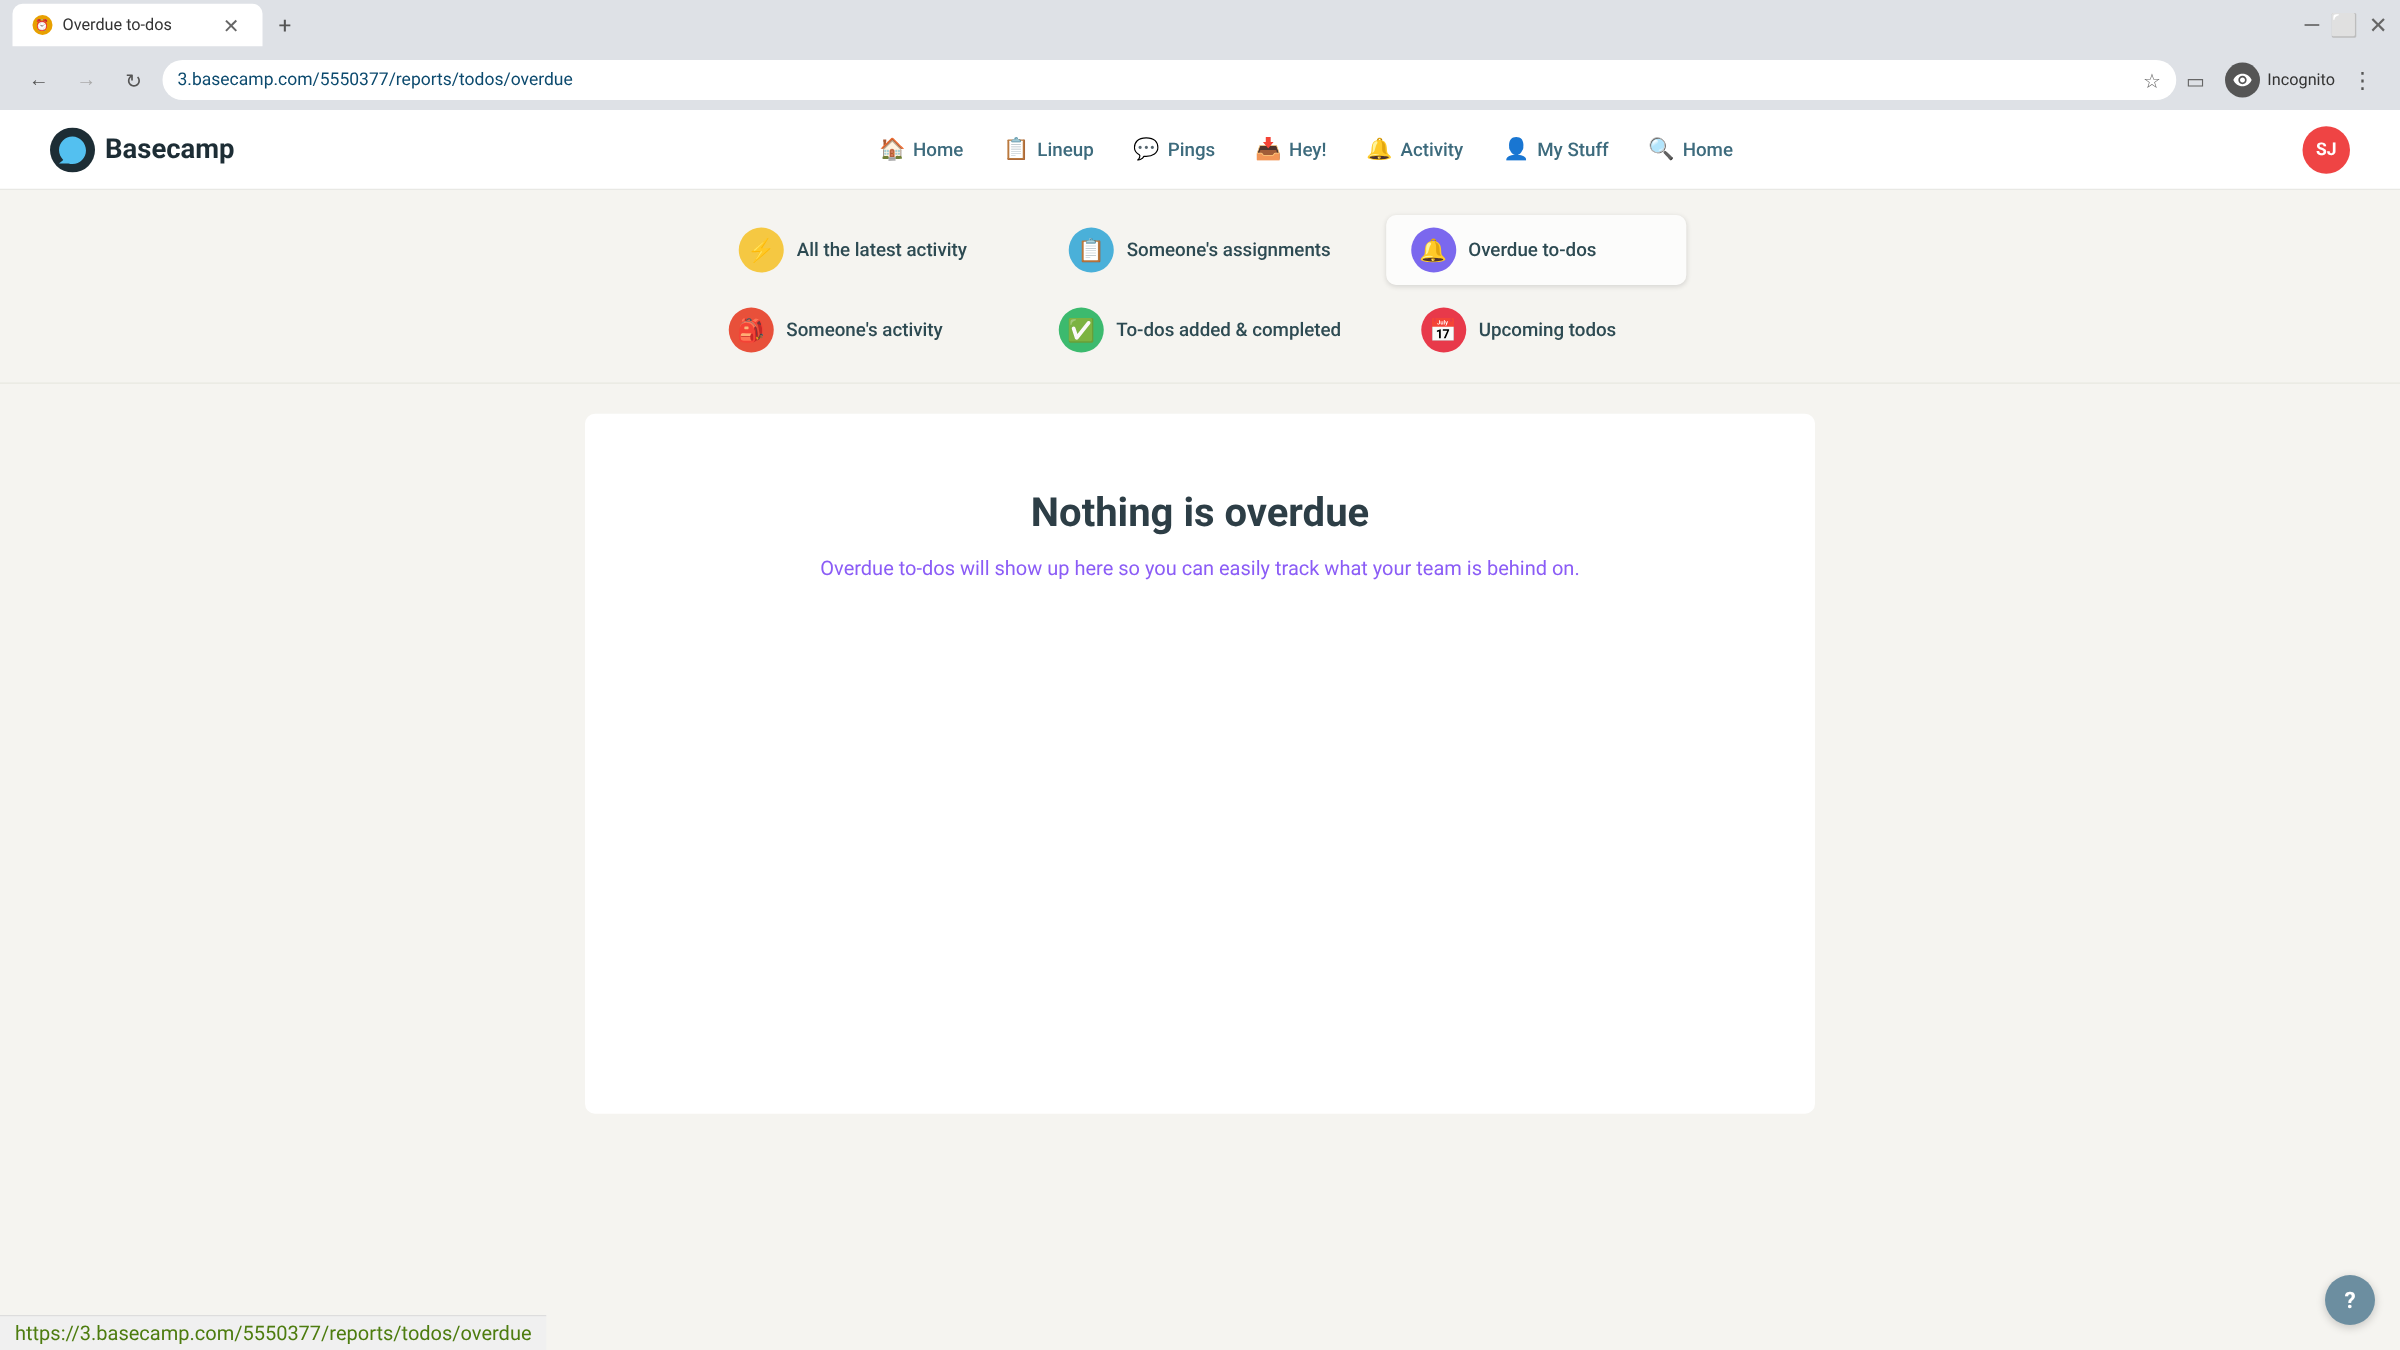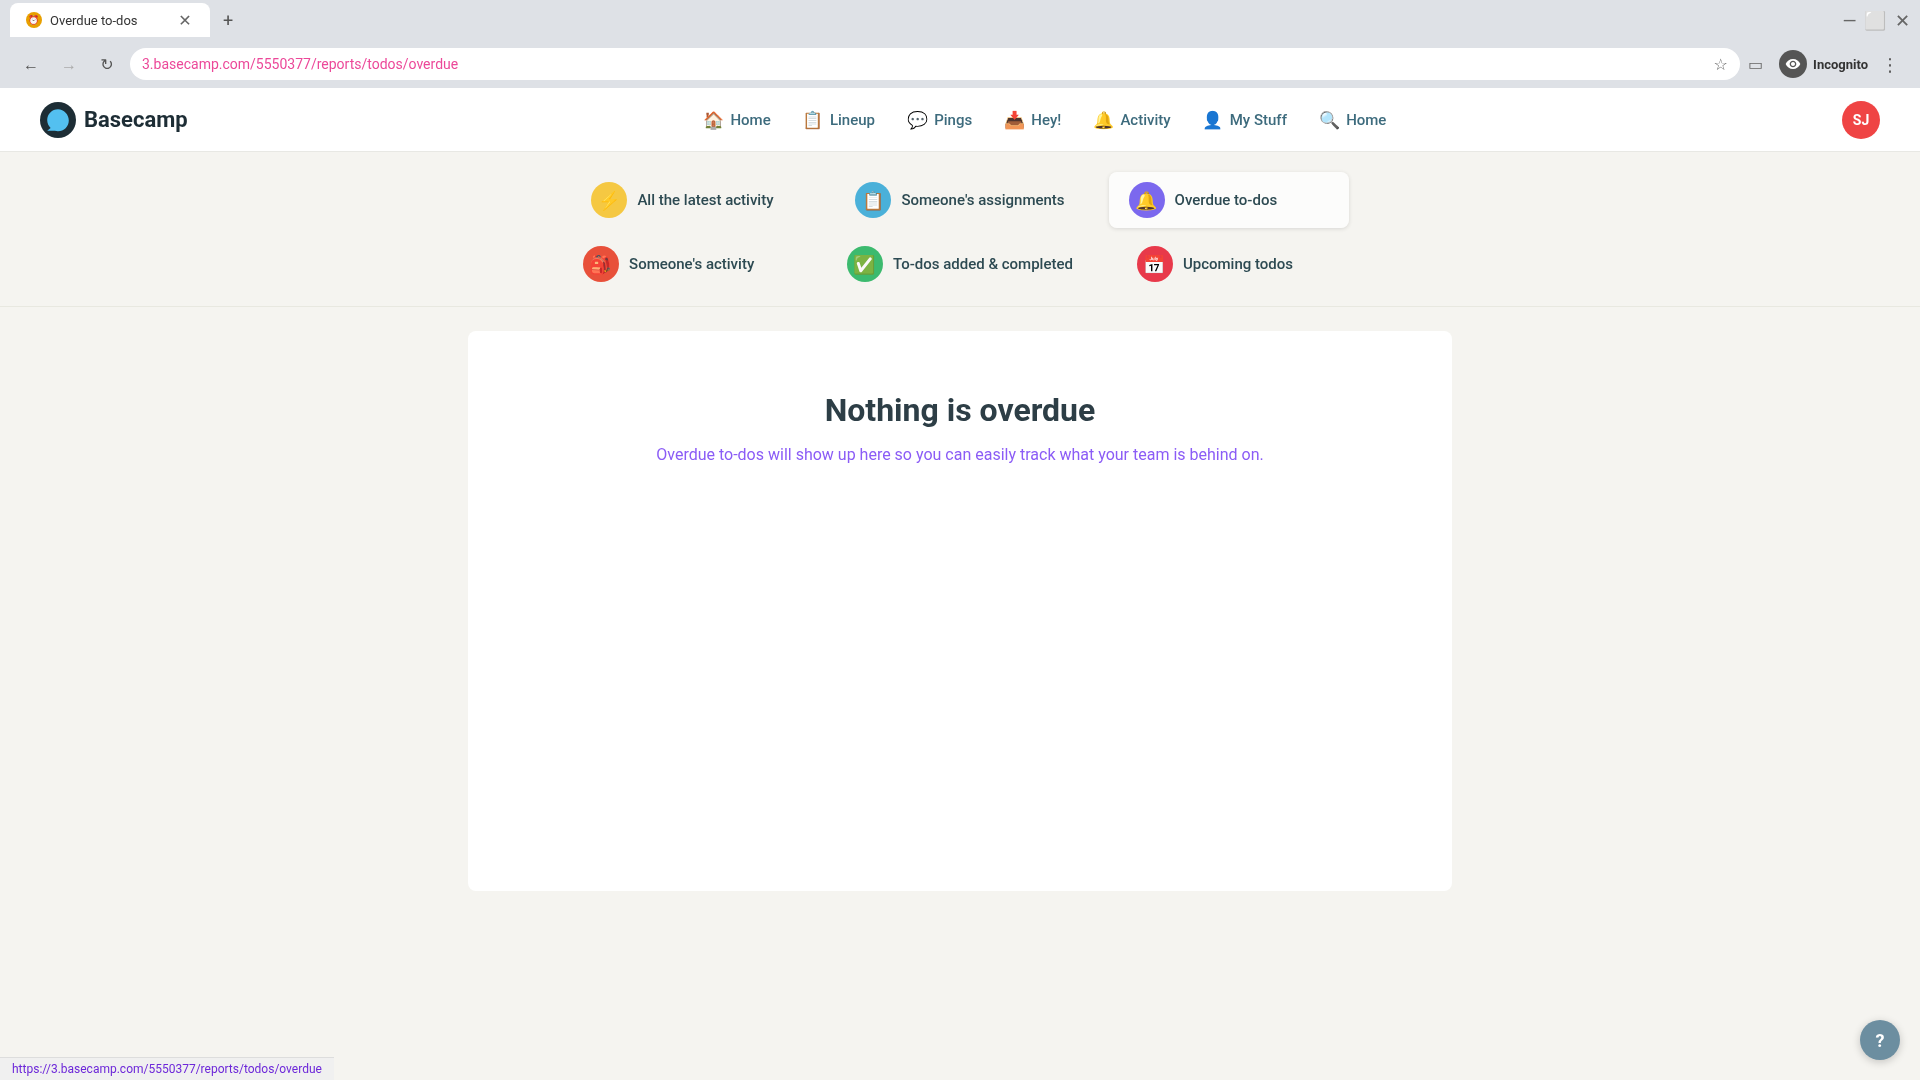--- a/index.html
+++ b/index.html
@@ -12,26 +12,26 @@
     .tab-favicon { width: 16px; height: 16px; background: #e8a000; border-radius: 50%; display: flex; align-items: center; justify-content: center; font-size: 9px; color: white; }
     .tab-title { flex: 1; font-size: 13px; }
     .tab-close { cursor: pointer; color: #666; font-size: 16px; display: flex; align-items: center; justify-content: center; width: 18px; height: 18px; border-radius: 50%; }
     .new-tab-btn { width: 28px; height: 28px; border-radius: 50%; display: flex; align-items: center; justify-content: center; cursor: pointer; font-size: 18px; color: #555; }
     .window-controls { margin-left: auto; display: flex; gap: 8px; align-items: center; }
 
     .address-bar-row { display: flex; align-items: center; height: 48px; background: #dee1e6; padding: 0 16px; gap: 8px; }
     .nav-btn { width: 30px; height: 30px; border-radius: 50%; display: flex; align-items: center; justify-content: center; cursor: pointer; color: #555; font-size: 16px; }
     .nav-btn.disabled { color: #aaa; cursor: default; }
     .address-bar { flex: 1; height: 32px; background: #fff; border-radius: 16px; display: flex; align-items: center; padding: 0 12px; gap: 8px; font-size: 14px; color: #333; }
-    .address-bar .url { flex: 1; color: #ec4899; }
+    .address-bar .url { flex: 1; color: #0c4a6e; }
     .star-btn { color: #666; cursor: pointer; font-size: 16px; }
     .sidebar-btn { color: #666; cursor: pointer; font-size: 16px; }
     .incognito-area { display: flex; align-items: center; gap: 6px; margin-left: 8px; }
     .incognito-icon { width: 28px; height: 28px; background: #555; border-radius: 50%; display: flex; align-items: center; justify-content: center; color: white; font-size: 13px; }
-    .incognito-label { font-size: 13px; color: #333; font-weight: bold; }
+    .incognito-label { font-size: 13px; color: #333; }
     .more-btn { width: 28px; height: 28px; display: flex; align-items: center; justify-content: center; cursor: pointer; font-size: 18px; color: #555; }
 
     
     .app-header { background: #fff; border-bottom: 1px solid #e8e8e4; height: 64px; display: flex; align-items: center; padding: 0 40px; gap: 0; }
     .logo { display: flex; align-items: center; gap: 8px; margin-right: 60px; text-decoration: none; }
     .logo-icon { width: 36px; height: 36px; }
     .logo-text { font-size: 22px; font-weight: 700; color: #1d2d35; }
     .main-nav { display: flex; align-items: center; gap: 4px; flex: 1; justify-content: center; }
     .nav-item { display: flex; align-items: center; gap: 6px; padding: 8px 14px; border-radius: 6px; font-size: 15px; font-weight: 500; color: #3d6b7d; text-decoration: none; cursor: pointer; }
     .nav-item .nav-icon { font-size: 17px; }
@@ -51,21 +51,21 @@
     .icon-purple { background: #7b68ee; }
     .icon-pink { background: #e8394a; }
 
     
     .main-content { background: #f5f4f0; padding: 20px; min-height: 600px; display: flex; justify-content: center; }
     .content-card { background: #fff; border-radius: 8px; width: 984px; min-height: 400px; padding: 60px 20px; display: flex; flex-direction: column; align-items: center; justify-content: flex-start; }
     .nothing-title { font-size: 32px; font-weight: 700; color: #2d3e46; margin-bottom: 16px; }
     .nothing-desc { font-size: 16px; color: #8b5cf6; text-align: center; }
 
     
-    .status-bar { position: fixed; bottom: 0; left: 0; background: #f0f0f0; border-top: 1px solid #ddd; padding: 4px 12px; font-size: 12px; color: #6d28d9; }
+    .status-bar { position: fixed; bottom: 0; left: 0; background: #f0f0f0; border-top: 1px solid #ddd; padding: 4px 12px; font-size: 16px; color: #4d7c0f; }
 
     
     .help-btn { position: fixed; bottom: 20px; right: 20px; width: 40px; height: 40px; background: #6c8ea0; border-radius: 50%; display: flex; align-items: center; justify-content: center; color: white; font-size: 18px; font-weight: 700; cursor: pointer; box-shadow: 0 2px 8px rgba(0,0,0,0.2); }
 
     .divider-line { width: 100%; height: 1px; background: #e8e8e0; margin: 4px 0; }
   </style>
 </head>
 <body>
 
 <div class="browser-chrome">

